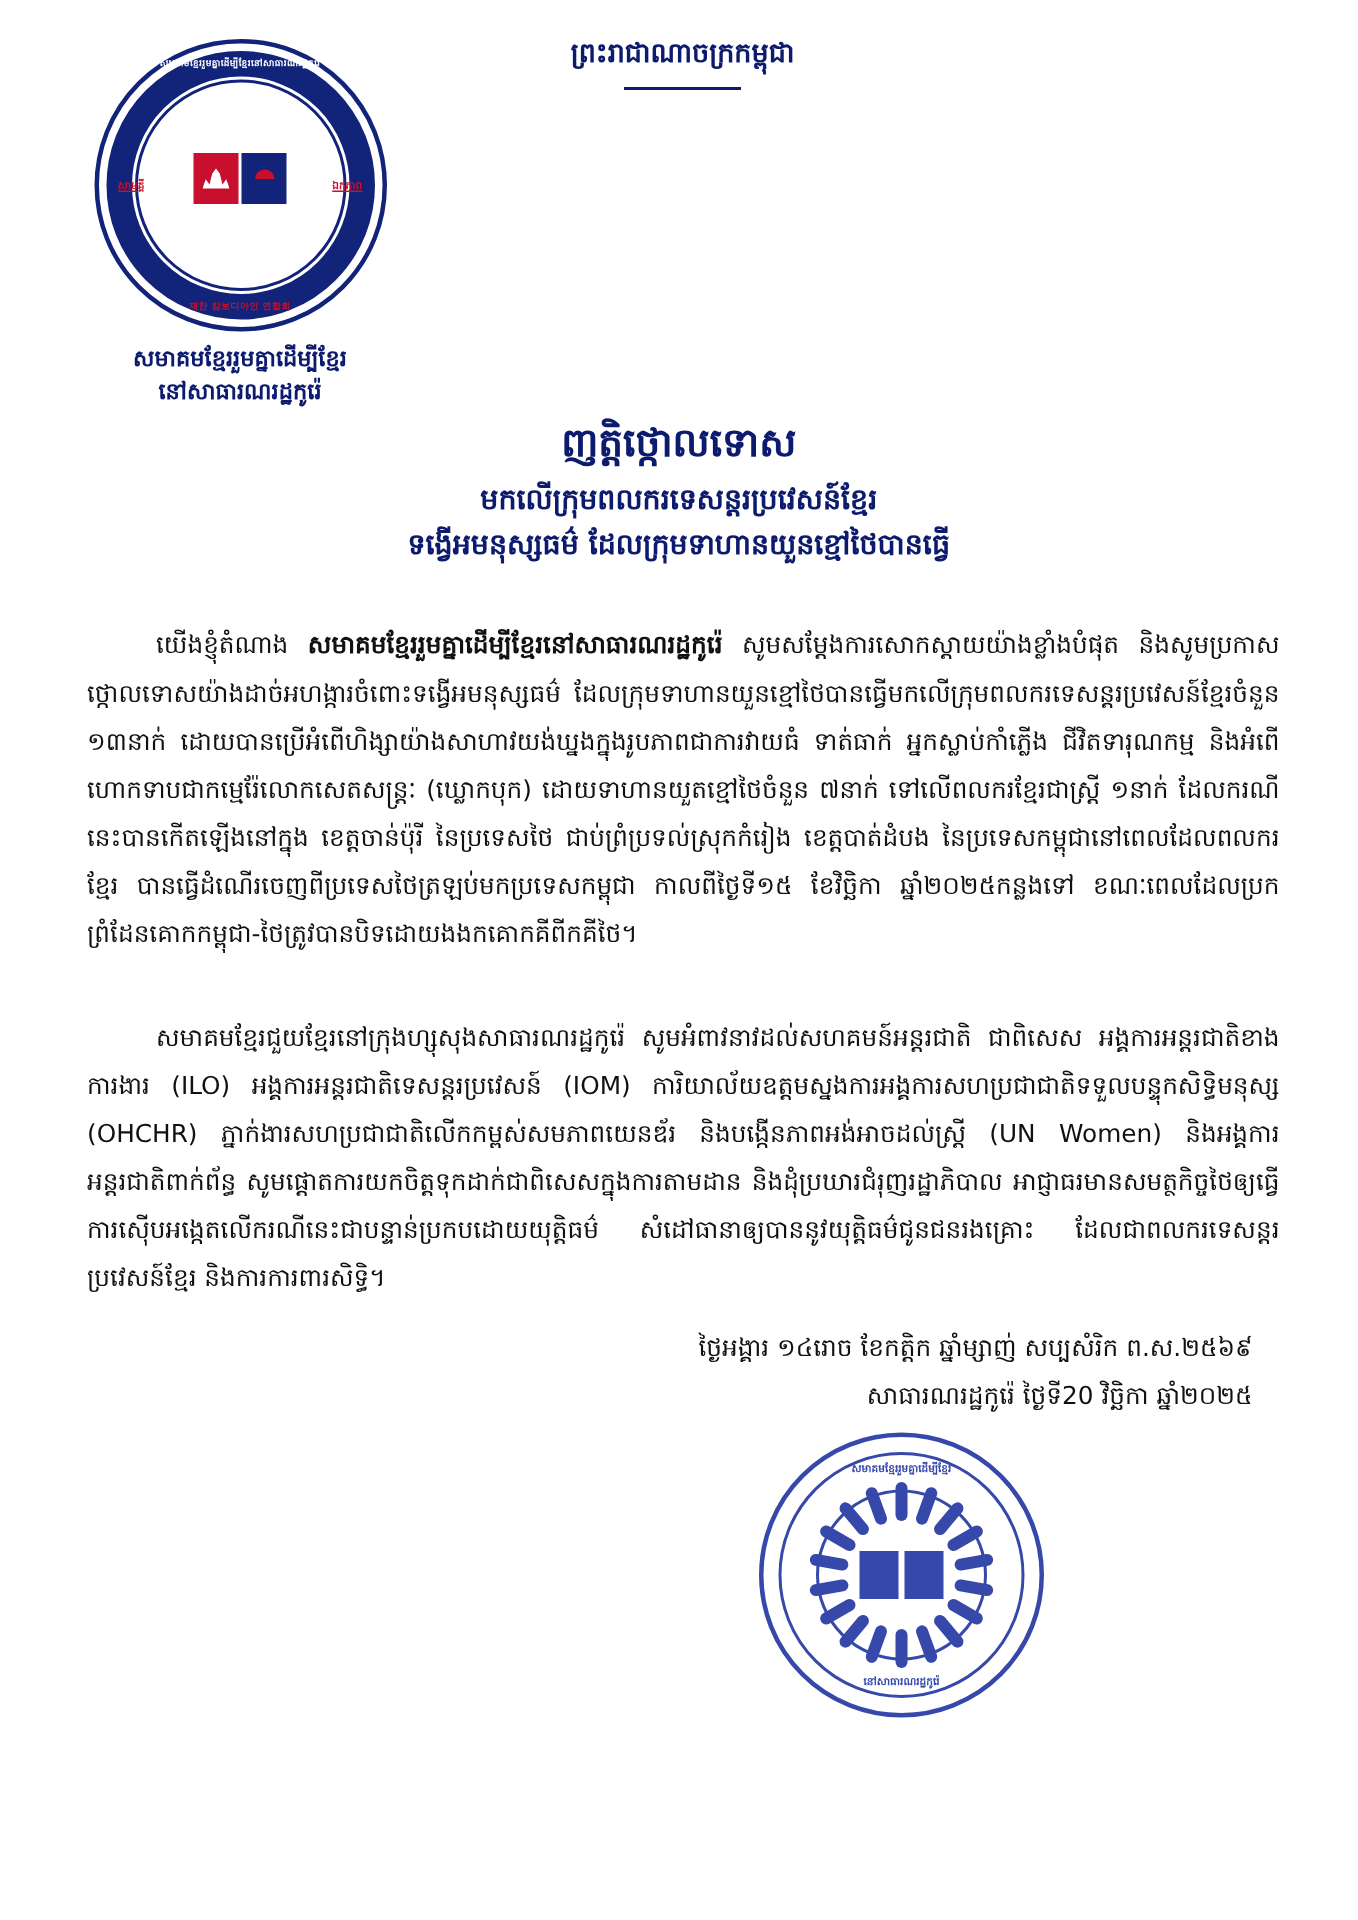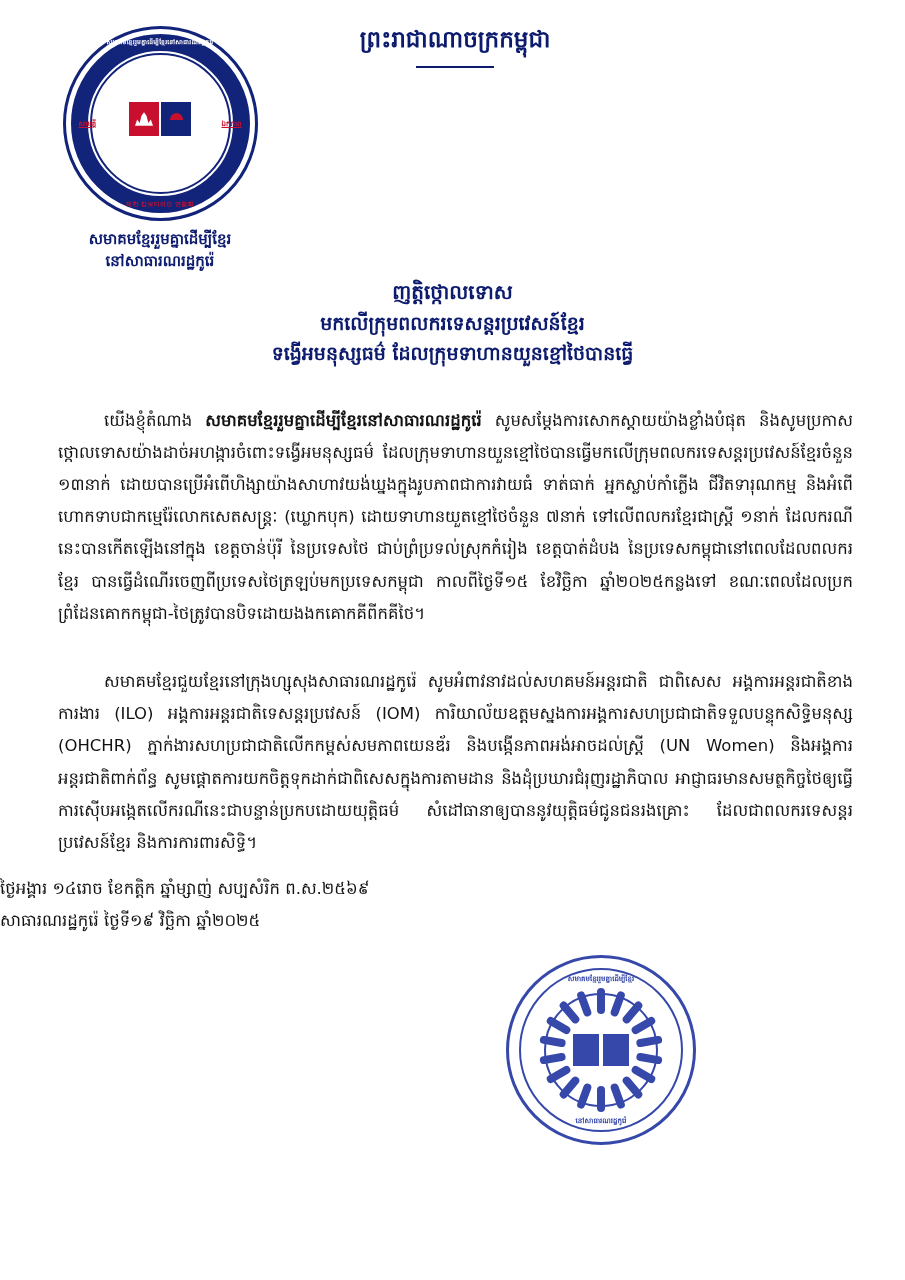--- a/index.html
+++ b/index.html
@@ -31,21 +31,21 @@
     position: absolute;
     left: 290px;
     top: 22px;
     width: 330px;
     text-align: center;
     color: #0d1b6e;
     font-weight: bold;
     line-height: 1.55;
     font-size: 21px;
   }
-  .national-motto .line1 { font-size: 23px; }
+  .national-motto .line1 { font-size: 18px; }
   .national-motto .line2 { font-size: 21px; }
   .motto-rule {
     width: 78px;
     height: 2px;
     background: #0d1b6e;
     margin: 8px auto 0 auto;
   }
 
   
   .logo-wrap {
@@ -172,41 +172,41 @@
   
   .doc-title {
     margin: 6px auto 0 auto;
     width: 640px;
     text-align: center;
     color: #0d1b6e;
     font-weight: bold;
     font-size: 19px;
     line-height: 1.6;
   }
-  .doc-title .t1 { font-size: 20px; }
+  .doc-title .t1 { font-size: 26px; }
 
   
   .body-wrap {
     margin: 20px 52px 0 58px;
     font-size: 16.5px;
     line-height: 1.95;
     text-align: justify;
     color: #111111;
   }
   .para {
     text-indent: 46px;
     margin-bottom: 4px;
     margin-top: 36px;
   }
   .org-bold { font-weight: bold; }
 
   
   .sign-block {
     margin: 14px 70px 0 0;
-    text-align: left;
+    text-align: right;
     font-size: 16.5px;
     line-height: 1.95;
     color: #111111;
   }
 
   
   .stamp {
     position: absolute;
     left: 506px;
     top: 955px;
@@ -321,21 +321,21 @@
     <div>ទង្វើអមនុស្សធម៌ ដែលក្រុមទាហានយួនខ្មៅថៃបានធ្វើ</div>
   </div>
 
   <div class="body-wrap">
     <p class="para"><span>យើងខ្ញុំតំណាង </span><span class="org-bold">សមាគមខ្មែររួមគ្នាដើម្បីខ្មែរនៅសាធារណរដ្ឋកូរ៉េ</span><span> សូមសម្តែងការសោកស្តាយយ៉ាងខ្លាំងបំផុត និងសូមប្រកាសថ្កោលទោសយ៉ាងដាច់អហង្ការចំពោះទង្វើអមនុស្សធម៌ ដែលក្រុមទាហានយួនខ្មៅថៃបានធ្វើមកលើក្រុមពលករទេសន្តរប្រវេសន៍ខ្មែរចំនួន ១៣នាក់ ដោយបានប្រើអំពើហិង្សាយ៉ាងសាហាវយង់ឃ្នងក្នុងរូបភាពជាការវាយធំ ទាត់ធាក់ អ្នកស្លាប់កាំភ្លើង ជីវិតទារុណកម្ម និងអំពើហោកទាបជាកម្មេរ៉ែលោកសេតសន្ត្រៈ (ឃ្លោកបុក) ដោយទាហានយួតខ្មៅថៃចំនួន ៧នាក់ ទៅលើពលករខ្មែរជាស្ត្រី ១នាក់ ដែលករណីនេះបានកើតឡើងនៅក្នុង ខេត្តចាន់ប៉ុរី នៃប្រទេសថៃ ជាប់ព្រំប្រទល់ស្រុកកំរៀង ខេត្តបាត់ដំបង នៃប្រទេសកម្ពុជានៅពេលដែលពលករខ្មែរ បានធ្វើដំណើរចេញពីប្រទេសថៃត្រឡប់មកប្រទេសកម្ពុជា កាលពីថ្ងៃទី១៥ ខែវិច្ឆិកា ឆ្នាំ២០២៥កន្លងទៅ ខណៈពេលដែលប្រកព្រំដែនគោកកម្ពុជា-ថៃត្រូវបានបិទដោយងងកគោកគីពីកគីថៃ។</span></p>
     <p class="para">សមាគមខ្មែរជួយខ្មែរនៅក្រុងហ្សុសុងសាធារណរដ្ឋកូរ៉េ សូមអំពាវនាវដល់សហគមន៍អន្តរជាតិ ជាពិសេស អង្គការអន្តរជាតិខាងការងារ (ILO) អង្គការអន្តរជាតិទេសន្តរប្រវេសន៍ (IOM) ការិយាល័យឧត្តមស្នងការអង្គការសហប្រជាជាតិទទួលបន្ទុកសិទ្ធិមនុស្ស (OHCHR) ភ្នាក់ងារសហប្រជាជាតិលើកកម្ពស់សមភាពយេនឌ័រ និងបង្កើនភាពអង់អាចដល់ស្ត្រី (UN Women) និងអង្គការអន្តរជាតិពាក់ព័ន្ធ សូមផ្តោតការយកចិត្តទុកដាក់ជាពិសេសក្នុងការតាមដាន និងដុំប្រឃារជំរុញរដ្ឋាភិបាល អាជ្ញាធរមានសមត្ថកិច្ចថៃឲ្យធ្វើការស៊ើបអង្កេតលើករណីនេះជាបន្ទាន់ប្រកបដោយយុត្តិធម៌ សំដៅធានាឲ្យបាននូវយុត្តិធម៌ជូនជនរងគ្រោះ ដែលជាពលករទេសន្តរប្រវេសន៍ខ្មែរ និងការការពារសិទ្ធិ។</p>
   </div>
 
   <div class="sign-block">
     <div>ថ្ងៃអង្គារ ១៤រោច ខែកត្តិក ឆ្នាំម្សាញ់ សប្បសំរិក ព.ស.២៥៦៩</div>
-    <div>សាធារណរដ្ឋកូរ៉េ ថ្ងៃទី១៩ វិច្ឆិកា ឆ្នាំ២០២៥</div>
+    <div>សាធារណរដ្ឋកូរ៉េ ថ្ងៃទី20 វិច្ឆិកា ឆ្នាំ២០២៥</div>
   </div>
 
   <div class="stamp">
     <div class="s-outer"></div>
     <div class="s-mid"></div>
     <div class="s-text-top">សមាគមខ្មែររួមគ្នាដើម្បីខ្មែរ</div>
     <div class="s-text-bottom">នៅសាធារណរដ្ឋកូរ៉េ</div>
     <div class="s-inner"></div>
     <div>
       <div class="s-ray" style="transform:rotate(0deg);transform-origin:50% 62px;"></div>

